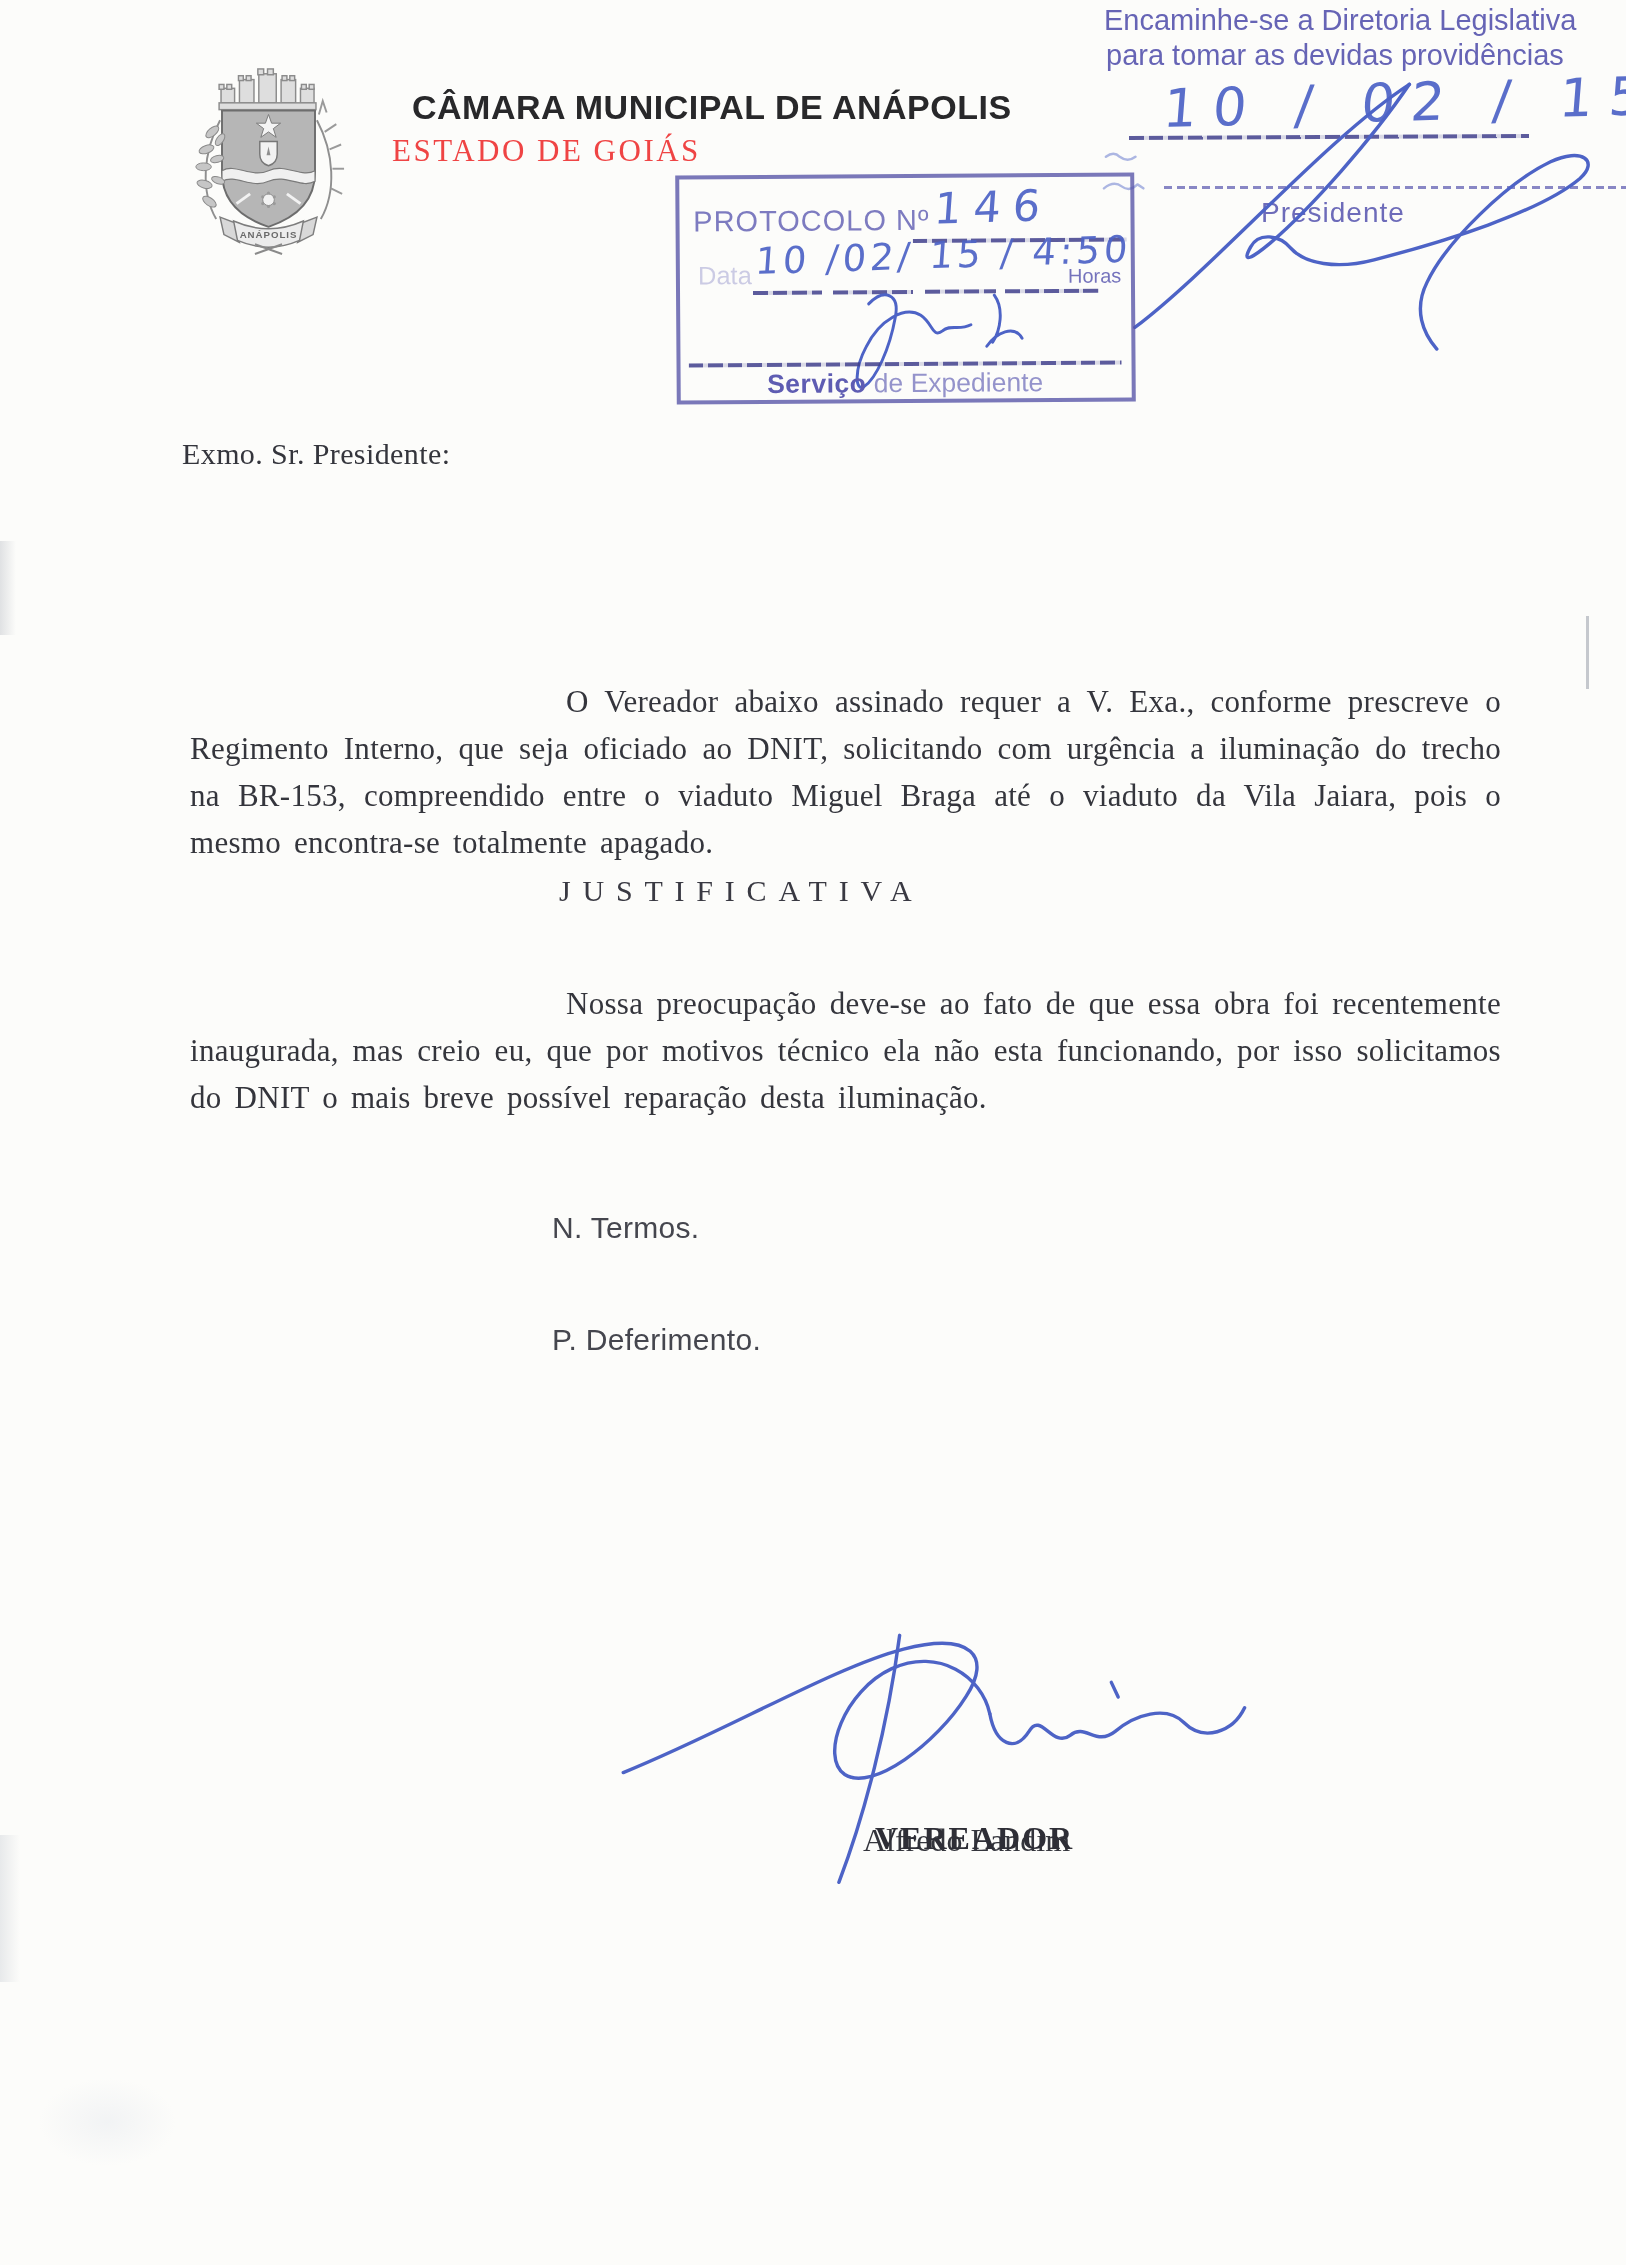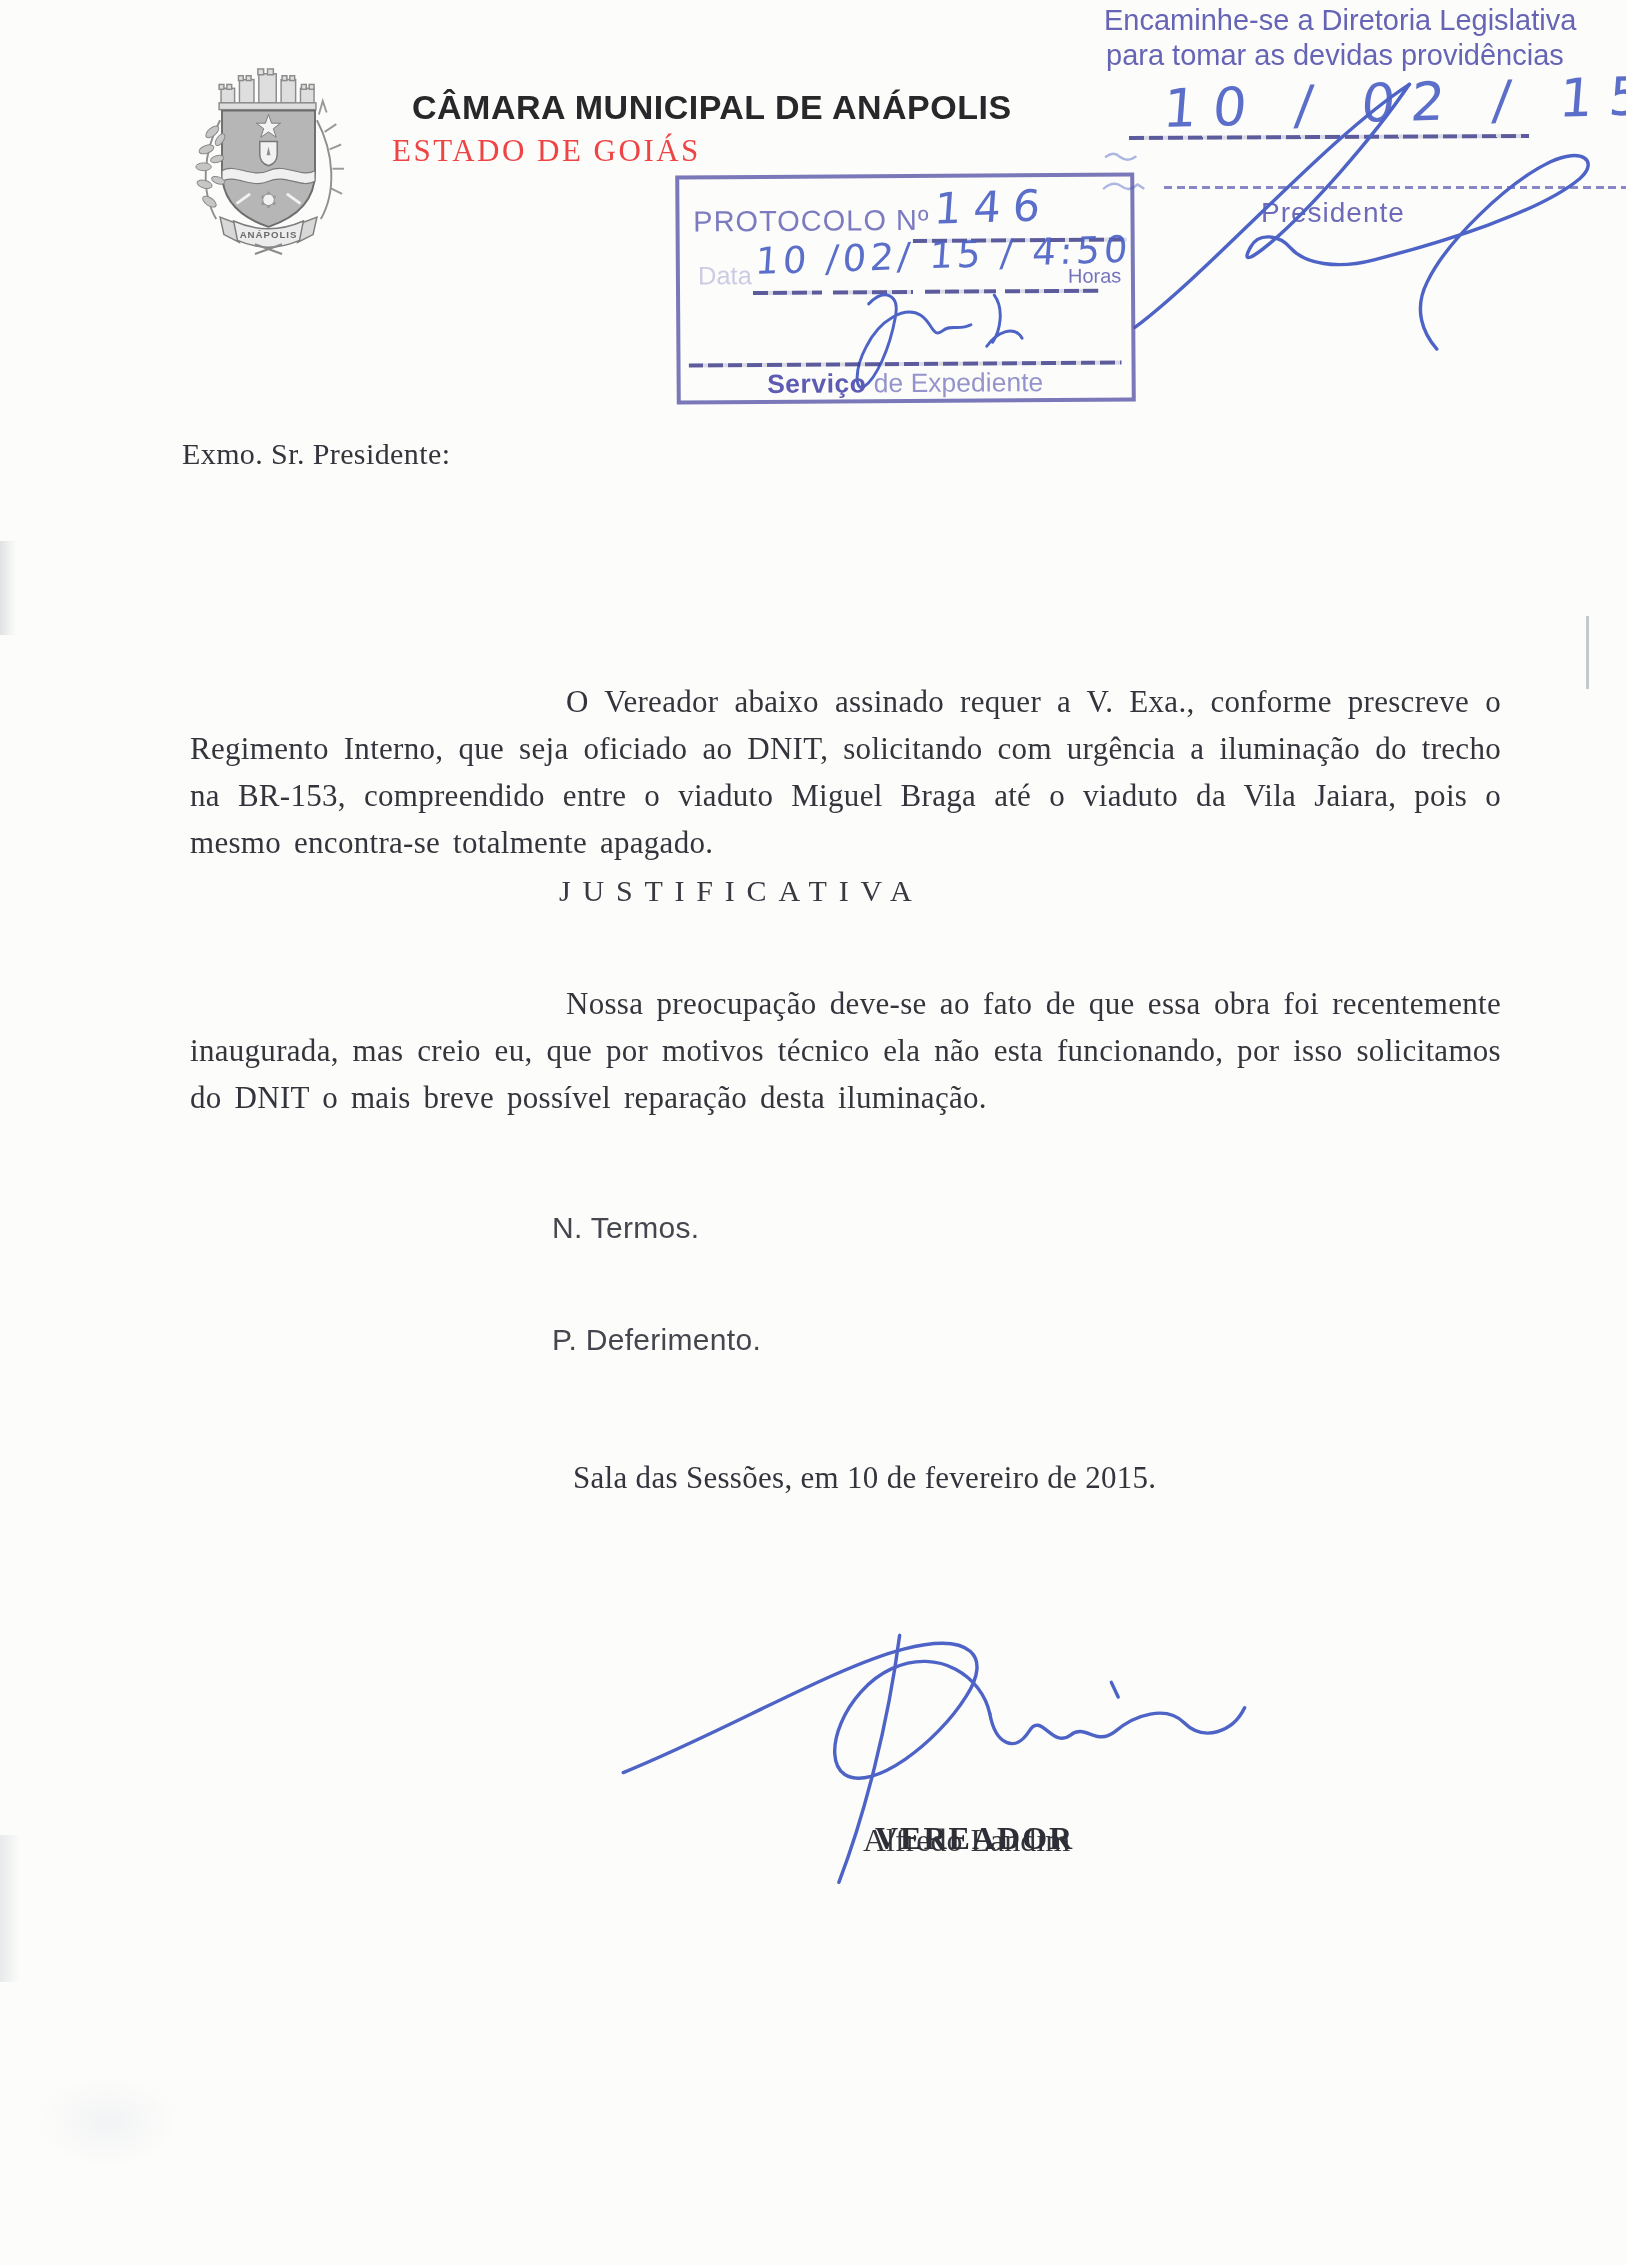--- a/index.html
+++ b/index.html
@@ -246,21 +246,20 @@
 
   <p class="abs para para1">O Vereador abaixo assinado requer a V. Exa., conforme prescreve o Regimento Interno, que seja oficiado ao DNIT, solicitando com urgência a iluminação do trecho na BR-153, compreendido entre o viaduto Miguel Braga até o viaduto da Vila Jaiara, pois o mesmo encontra-se totalmente apagado.</p>
 
   <div class="abs justificativa">JUSTIFICATIVA</div>
 
   <p class="abs para para2">Nossa preocupação deve-se ao fato de que essa obra foi recentemente inaugurada, mas creio eu, que por motivos técnico ela não esta funcionando, por isso solicitamos do DNIT o mais breve possível reparação desta iluminação.</p>
 
   <div class="abs closing n-termos">N. Termos.</div>
   <div class="abs closing p-deferimento">P. Deferimento.</div>
 
-  <div class="abs place-date">Sala das Sessões, em 10 de fevereiro de 2015.</div>
 
   <svg class="abs ink main-sign" width="686" height="304" viewBox="0 0 700 310">
     <g stroke-width="3.5">
       <path d="M 36 178 C 140 136 252 70 322 52 C 392 34 412 60 386 100 C 356 148 290 198 262 180 C 236 162 262 94 310 72 C 358 50 402 80 410 118"></path>
       <path d="M 410 118 C 416 150 436 158 450 136 C 462 115 474 154 492 140 C 508 127 518 152 538 136 C 558 119 590 109 608 127 C 628 147 658 137 670 112"></path>
       <path d="M 318 38 C 306 130 282 222 256 290"></path>
       <path d="M 534 86 l 7 15"></path>
     </g>
   </svg>
 

